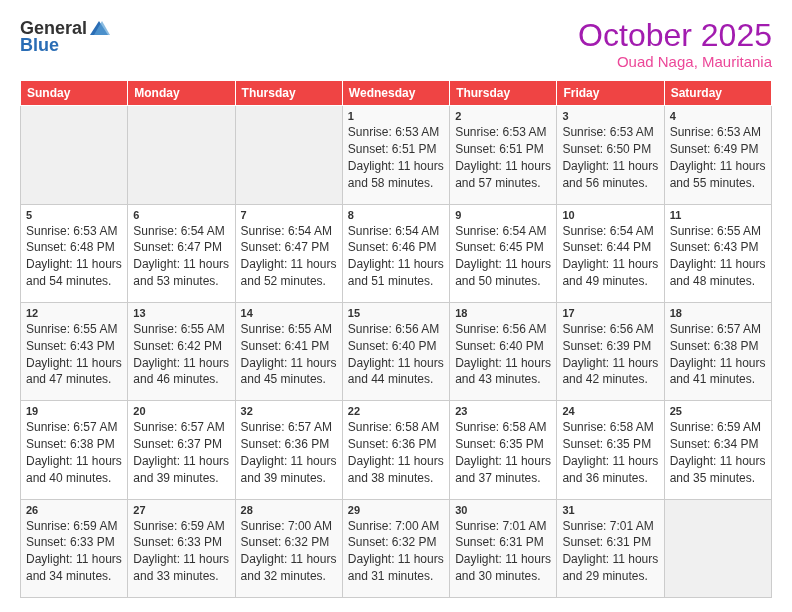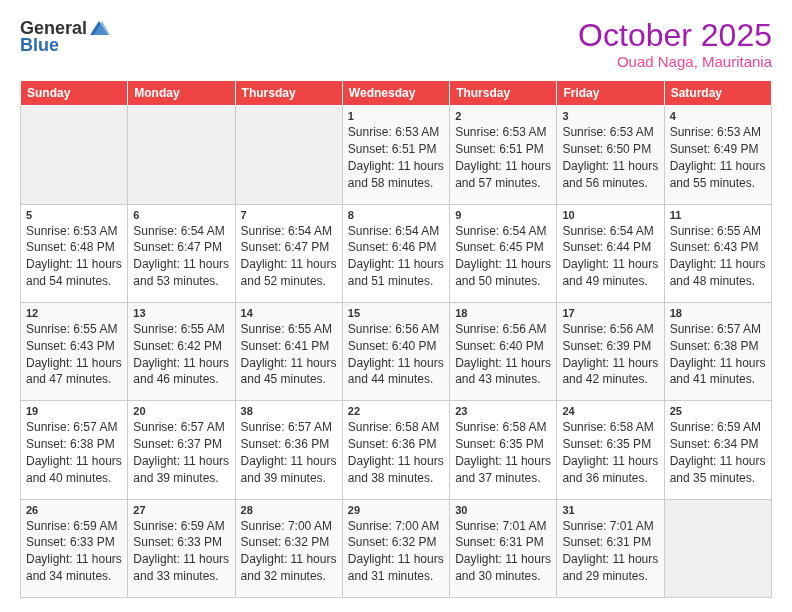--- a/index.html
+++ b/index.html
@@ -144,21 +144,21 @@
           <td><span class="day-num">13</span><span class="cell-text">Sunrise: 6:55 AM<br>Sunset: 6:42 PM<br>Daylight: 11 hours and 46 minutes.</span></td>
           <td><span class="day-num">14</span><span class="cell-text">Sunrise: 6:55 AM<br>Sunset: 6:41 PM<br>Daylight: 11 hours and 45 minutes.</span></td>
           <td><span class="day-num">15</span><span class="cell-text">Sunrise: 6:56 AM<br>Sunset: 6:40 PM<br>Daylight: 11 hours and 44 minutes.</span></td>
           <td><span class="day-num">18</span><span class="cell-text">Sunrise: 6:56 AM<br>Sunset: 6:40 PM<br>Daylight: 11 hours and 43 minutes.</span></td>
           <td><span class="day-num">17</span><span class="cell-text">Sunrise: 6:56 AM<br>Sunset: 6:39 PM<br>Daylight: 11 hours and 42 minutes.</span></td>
           <td><span class="day-num">18</span><span class="cell-text">Sunrise: 6:57 AM<br>Sunset: 6:38 PM<br>Daylight: 11 hours and 41 minutes.</span></td>
         </tr>
         <tr>
           <td><span class="day-num">19</span><span class="cell-text">Sunrise: 6:57 AM<br>Sunset: 6:38 PM<br>Daylight: 11 hours and 40 minutes.</span></td>
           <td><span class="day-num">20</span><span class="cell-text">Sunrise: 6:57 AM<br>Sunset: 6:37 PM<br>Daylight: 11 hours and 39 minutes.</span></td>
-          <td><span class="day-num">38</span><span class="cell-text">Sunrise: 6:57 AM<br>Sunset: 6:36 PM<br>Daylight: 11 hours and 39 minutes.</span></td>
+          <td><span class="day-num">32</span><span class="cell-text">Sunrise: 6:57 AM<br>Sunset: 6:36 PM<br>Daylight: 11 hours and 39 minutes.</span></td>
           <td><span class="day-num">22</span><span class="cell-text">Sunrise: 6:58 AM<br>Sunset: 6:36 PM<br>Daylight: 11 hours and 38 minutes.</span></td>
           <td><span class="day-num">23</span><span class="cell-text">Sunrise: 6:58 AM<br>Sunset: 6:35 PM<br>Daylight: 11 hours and 37 minutes.</span></td>
           <td><span class="day-num">24</span><span class="cell-text">Sunrise: 6:58 AM<br>Sunset: 6:35 PM<br>Daylight: 11 hours and 36 minutes.</span></td>
           <td><span class="day-num">25</span><span class="cell-text">Sunrise: 6:59 AM<br>Sunset: 6:34 PM<br>Daylight: 11 hours and 35 minutes.</span></td>
         </tr>
         <tr>
           <td><span class="day-num">26</span><span class="cell-text">Sunrise: 6:59 AM<br>Sunset: 6:33 PM<br>Daylight: 11 hours and 34 minutes.</span></td>
           <td><span class="day-num">27</span><span class="cell-text">Sunrise: 6:59 AM<br>Sunset: 6:33 PM<br>Daylight: 11 hours and 33 minutes.</span></td>
           <td><span class="day-num">28</span><span class="cell-text">Sunrise: 7:00 AM<br>Sunset: 6:32 PM<br>Daylight: 11 hours and 32 minutes.</span></td>
           <td><span class="day-num">29</span><span class="cell-text">Sunrise: 7:00 AM<br>Sunset: 6:32 PM<br>Daylight: 11 hours and 31 minutes.</span></td>

